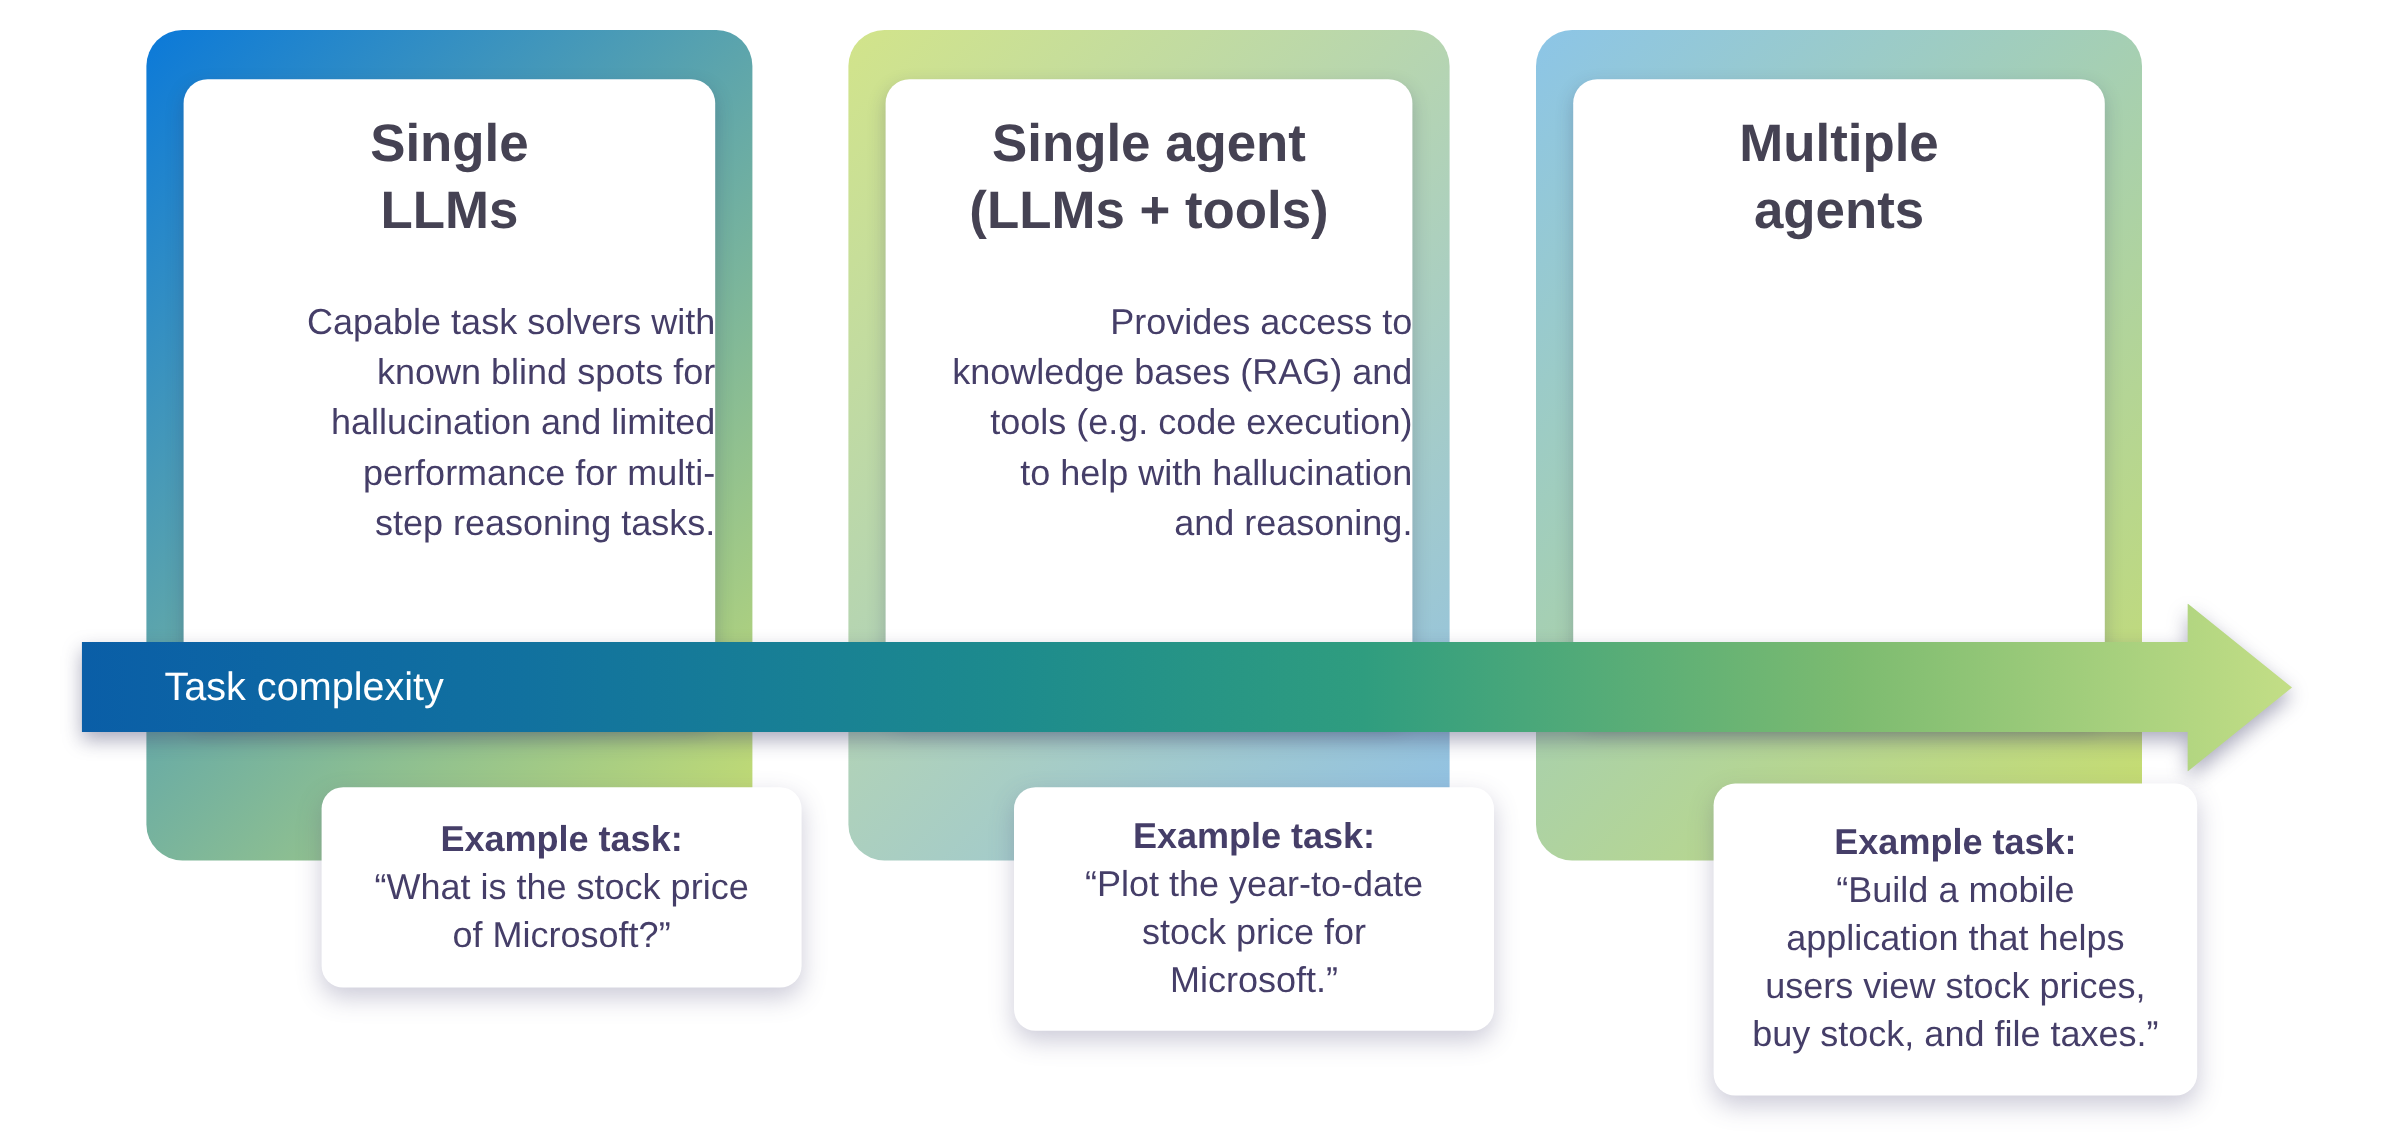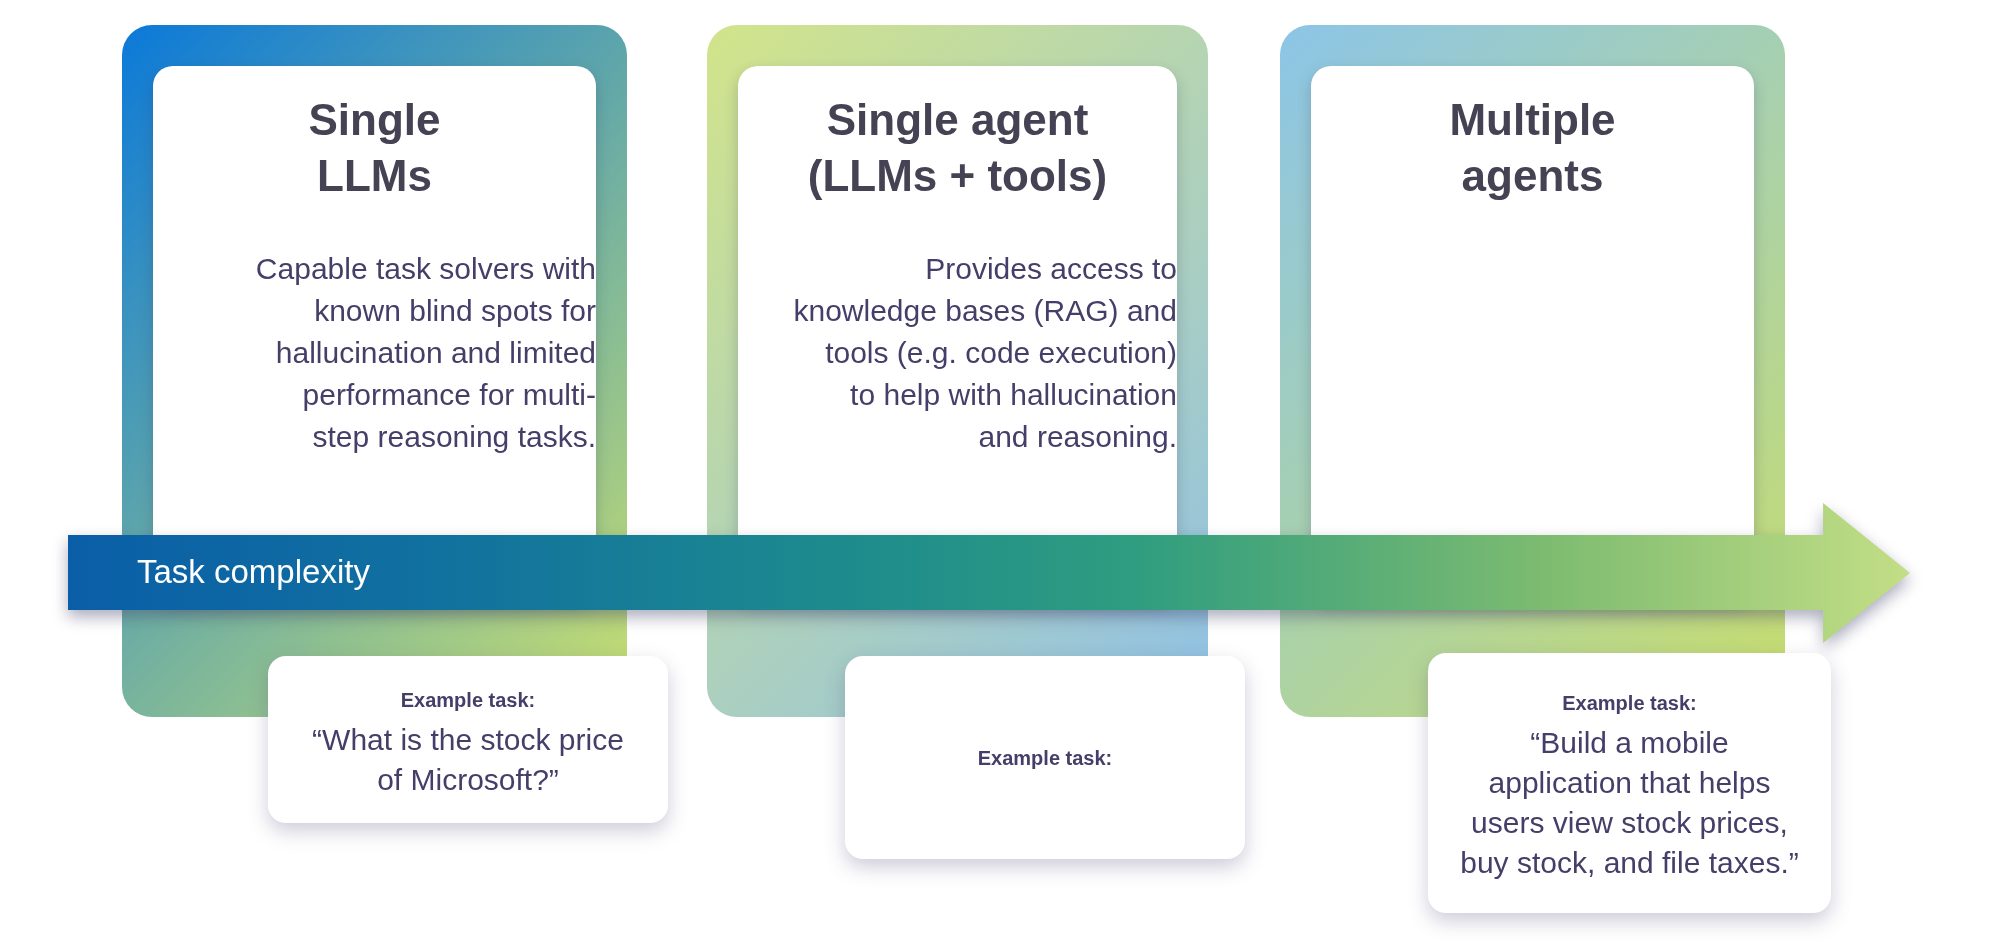--- a/index.html
+++ b/index.html
@@ -95,21 +95,21 @@
     display: flex;
     flex-direction: column;
     justify-content: center;
     text-align: center;
     padding: 10px;
   }
   .example-1 { left: 268px;  top: 656px; width: 400px; height: 167px; }
   .example-2 { left: 845px;  top: 656px; width: 400px; height: 203px; }
   .example-3 { left: 1428px; top: 653px; width: 403px; height: 260px; }
   .example-heading {
-    font-size: 20px;
+    font-size: 30px;
     line-height: 40px;
     font-weight: bold;
     color: var(--body-text);
   }
   .example-lines {
     font-size: 30px;
     line-height: 40px;
     color: var(--body-text);
     white-space: pre-line;
   }
@@ -156,20 +156,23 @@
   </div>
 
   <div class="example-box example-1">
     <div class="example-heading">Example task:</div>
     <div class="example-lines">“What is the stock price
 of Microsoft?”</div>
   </div>
 
   <div class="example-box example-2">
     <div class="example-heading">Example task:</div>
+    <div class="example-lines">“Plot the year-to-date
+stock price for
+Microsoft.”</div>
   </div>
 
   <div class="example-box example-3">
     <div class="example-heading">Example task:</div>
     <div class="example-lines">“Build a mobile
 application that helps
 users view stock prices,
 buy stock, and file taxes.”</div>
   </div>
 

